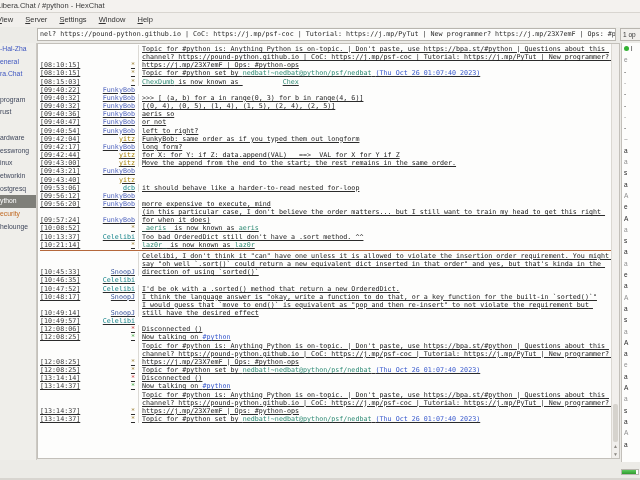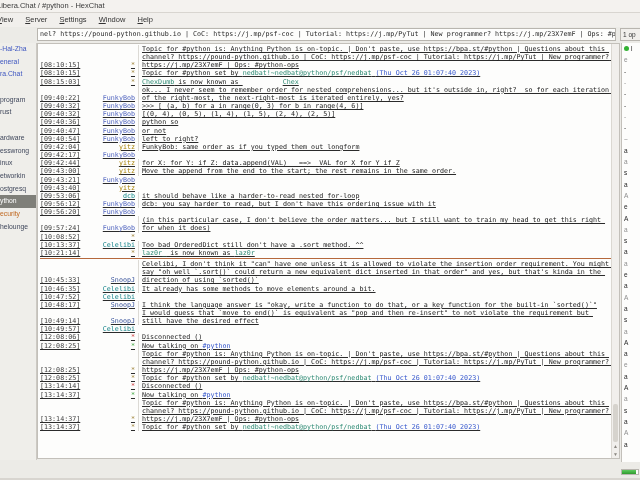--- a/index.html
+++ b/index.html
@@ -122,55 +122,55 @@
           <span class="body"><span>Topic for #python set by </span><span style="color: rgb(46, 139, 116);">nedbat!~nedbat@python/psf/nedbat</span><span> </span><span style="color: rgb(51, 85, 204);">(Thu Oct 26 01:07:40 2023)</span></span>
         </div>
         <div class="msg">
           <span class="time">[08:15:03]</span>
           <span class="nick" style="color: rgb(154, 125, 46);">*</span>
           <span class="body"><span style="color: rgb(46, 139, 116); margin-top: 12px;">ChexDumb</span><span> is now known as </span><span style="color: rgb(46, 139, 116); padding-left: 40px;">Chex</span></span>
         </div>
         <div class="msg">
           <span class="time">[09:40:22]</span>
           <span class="nick" style="color: rgb(79, 99, 191);">FunkyBob</span>
-          <span class="body"><span>ok... I never seem to remember order for nested comprehensions... but it's outside in, right?  so for each iteration of the right-most, the next-right-most is iterated entirely, yes?</span></span>
         </div>
         <div class="msg">
           <span class="time">[09:40:32]</span>
           <span class="nick" style="color: rgb(79, 99, 191);">FunkyBob</span>
           <span class="body"><span>&gt;&gt;&gt; [ (a, b) for a in range(0, 3) for b in range(4, 6)]</span></span>
         </div>
         <div class="msg">
           <span class="time">[09:40:32]</span>
           <span class="nick" style="color: rgb(79, 99, 191);">FunkyBob</span>
           <span class="body"><span>[(0, 4), (0, 5), (1, 4), (1, 5), (2, 4), (2, 5)]</span></span>
         </div>
         <div class="msg">
           <span class="time">[09:40:36]</span>
           <span class="nick" style="color: rgb(79, 99, 191);">FunkyBob</span>
-          <span class="body"><span>python so</span></span>
+          <span class="body"><span>aeris so</span></span>
         </div>
         <div class="msg">
           <span class="time">[09:40:47]</span>
           <span class="nick" style="color: rgb(79, 99, 191);">FunkyBob</span>
           <span class="body"><span>or not</span></span>
         </div>
         <div class="msg">
           <span class="time">[09:40:54]</span>
           <span class="nick" style="color: rgb(79, 99, 191);">FunkyBob</span>
           <span class="body"><span>left to right?</span></span>
         </div>
         <div class="msg">
           <span class="time">[09:42:04]</span>
           <span class="nick" style="color: rgb(169, 131, 7);">yitz</span>
           <span class="body"><span>FunkyBob: same order as if you typed them out longform</span></span>
         </div>
         <div class="msg">
           <span class="time">[09:42:17]</span>
           <span class="nick" style="color: rgb(79, 99, 191);">FunkyBob</span>
+          <span class="body"><span>long form?</span></span>
         </div>
         <div class="msg">
           <span class="time">[09:42:44]</span>
           <span class="nick" style="color: rgb(169, 131, 7);">yitz</span>
           <span class="body"><span>for X: for Y: if Z: data.append(VAL)   ==&gt;  VAL for X for Y if Z</span></span>
         </div>
         <div class="msg">
           <span class="time">[09:43:00]</span>
           <span class="nick" style="color: rgb(169, 131, 7);">yitz</span>
           <span class="body"><span>Move the append from the end to the start; the rest remains in the same order.</span></span>
@@ -184,59 +184,60 @@
           <span class="nick" style="color: rgb(169, 131, 7);">yitz</span>
         </div>
         <div class="msg">
           <span class="time">[09:53:06]</span>
           <span class="nick" style="color: rgb(20, 139, 139);">dcb</span>
           <span class="body"><span>it should behave like a harder-to-read nested for-loop</span></span>
         </div>
         <div class="msg">
           <span class="time">[09:56:12]</span>
           <span class="nick" style="color: rgb(79, 99, 191);">FunkyBob</span>
-          <span class="body"><span>dcb: you say harder to read, but I don't have this ordering issue with it</span></span>
         </div>
         <div class="msg">
           <span class="time">[09:56:20]</span>
           <span class="nick" style="color: rgb(79, 99, 191);">FunkyBob</span>
+          <span class="body"><span>morre expensive to execute, mind</span></span>
         </div>
         <div class="msg">
           <span class="time">[09:57:24]</span>
           <span class="nick" style="color: rgb(79, 99, 191);">FunkyBob</span>
           <span class="body"><span>(in this particular case, I don't believe the order matters... but I still want to train my head to get this right for when it does)</span></span>
         </div>
         <div class="msg">
           <span class="time">[10:08:52]</span>
           <span class="nick" style="color: rgb(154, 125, 46);">*</span>
+          <span class="body"><span style="color: rgb(46, 139, 116);">_aeris_</span><span> is now known as </span><span style="color: rgb(46, 139, 116);">aeris</span></span>
         </div>
         <div class="msg">
           <span class="time">[10:13:37]</span>
           <span class="nick" style="color: rgb(22, 132, 138);">Celelibi</span>
           <span class="body"><span>Too bad OrderedDict still don't have a .sort method. ^^</span></span>
         </div>
         <div class="msg">
           <span class="time">[10:21:14]</span>
           <span class="nick" style="color: rgb(154, 125, 46);">*</span>
           <span class="body"><span style="color: rgb(46, 139, 116);">laz0r_</span><span> is now known as </span><span style="color: rgb(46, 139, 116); margin-top: 12px;">laz0r</span></span>
         </div>
         <div class="marker" style="border-top-color: rgb(181, 104, 60);"></div>
         <div class="msg">
           <span class="time">[10:45:33]</span>
           <span class="nick" style="color: rgb(53, 80, 154);">SnoopJ</span>
           <span class="body"><span>Celelibi, I don't think it "can" have one unless it is allowed to violate the insertion order requirement. You might say "oh well `.sort()` could return a new equivalent dict inserted in that order" and yes, but that's kinda in the direction of using `sorted()`</span></span>
         </div>
         <div class="msg">
           <span class="time">[10:46:35]</span>
           <span class="nick" style="color: rgb(22, 132, 138);">Celelibi</span>
-          <span class="body"><span>It already has some methods to move elements around a bit.</span></span>
         </div>
         <div class="msg">
           <span class="time">[10:47:52]</span>
           <span class="nick" style="color: rgb(22, 132, 138);">Celelibi</span>
+          <span class="body"><span>I'd be ok with a .sorted() method that return a new OrderedDict.</span></span>
         </div>
         <div class="msg">
           <span class="time">[10:48:17]</span>
           <span class="nick" style="color: rgb(53, 80, 154);">SnoopJ</span>
           <span class="body"><span>I think the language answer is "okay, write a function to do that, or a key function for the built-in `sorted()`"</span></span>
         </div>
         <div class="msg">
           <span class="time">[10:49:14]</span>
           <span class="nick" style="color: rgb(53, 80, 154);">SnoopJ</span>
           <span class="body"><span>I would guess that `move_to_end()` is equivalent as "pop and then re-insert" to not violate the requirement but still have the desired effect</span></span>

